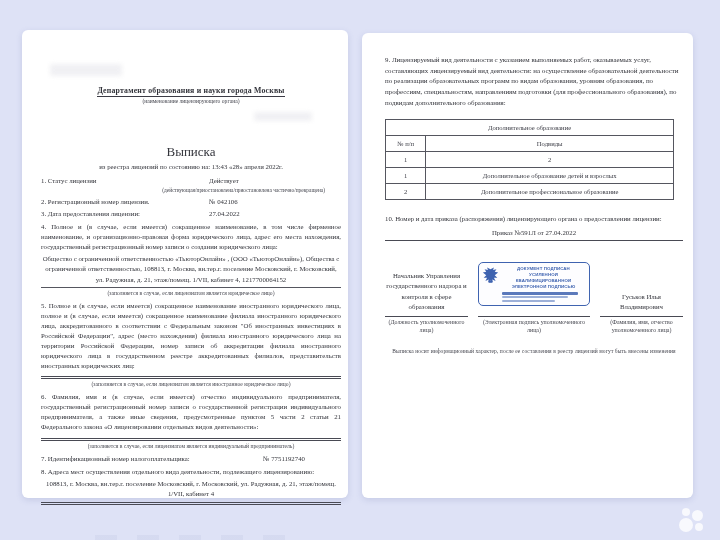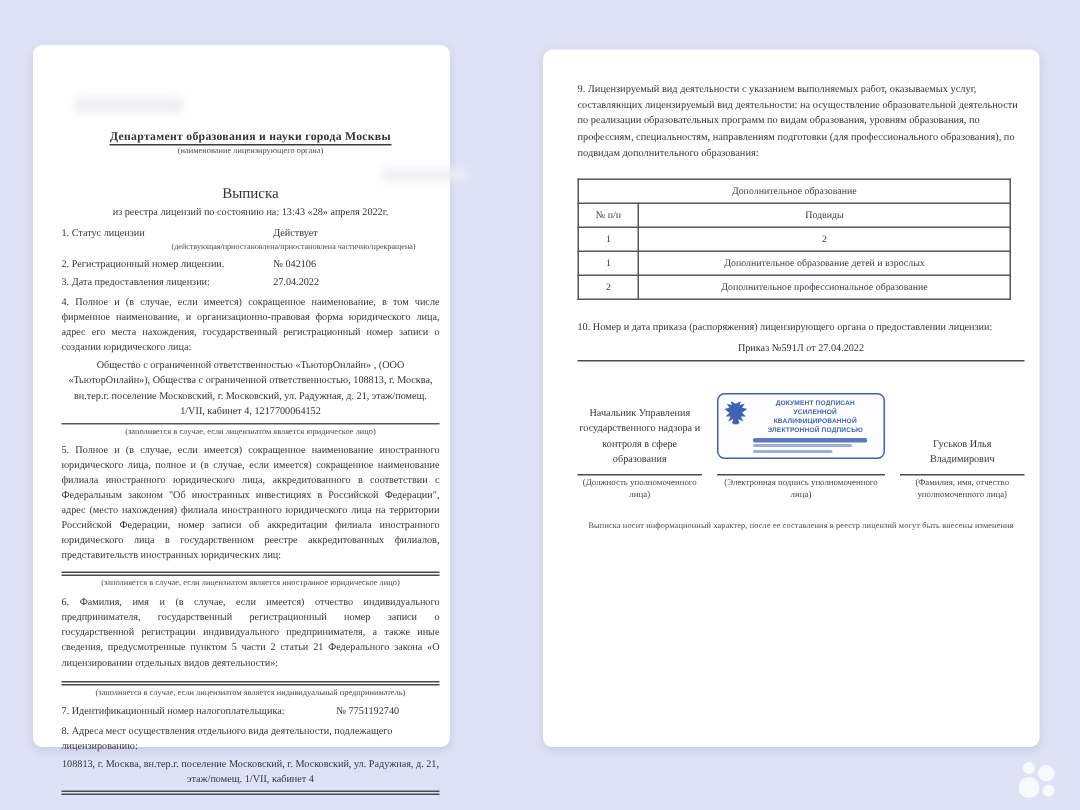--- a/index.html
+++ b/index.html
@@ -9,28 +9,28 @@
     font-family:"Liberation Serif","DejaVu Serif",serif;
     color:#33343b;
     position:relative;
   }
   .page {
     position:absolute;
     background:#ffffff;
     border-radius:6px;
     box-shadow:0 2px 6px rgba(90,100,160,0.18);
   }
-  #page-left  { left:22px;  top:30px; width:278px; height:468px; padding:56px 7px 0 19px; }
+  #page-left  { left:22px;  top:30px; width:326px; height:468px; padding:56px 7px 0 19px; }
   #page-right { left:362px; top:33px; width:331px; height:465px; padding:22px 10px 0 23px; }
   .org-name {
     text-align:center; font-size:7.8px; font-weight:bold; letter-spacing:.2px;
   }
   .org-name span { border-bottom:1px solid #3a3a44; padding-bottom:1px; }
   .caption { font-size:5.6px; color:#45464f; text-align:center; }
-  .doc-title { text-align:center; font-size:10px; margin-top:20px; }
+  .doc-title { text-align:center; font-size:13px; margin-top:40px; }
   .doc-subtitle { text-align:center; font-size:6.8px; margin-top:3px; }
 
   .kv { display:flex; font-size:6.8px; margin-top:5px; }
   .kv .k { width:56%; }
   .kv .v { width:44%; text-align:left; }
   .kv.inn .k { width:62%; }
   .kv.inn .v { width:38%; text-align:center; }
   .status-caption { font-size:5.4px; text-align:right; padding-right:16px; margin-top:3px; color:#45464f; }
 
   .para { font-size:6.8px; line-height:1.48; text-align:justify; margin-top:5px; }

